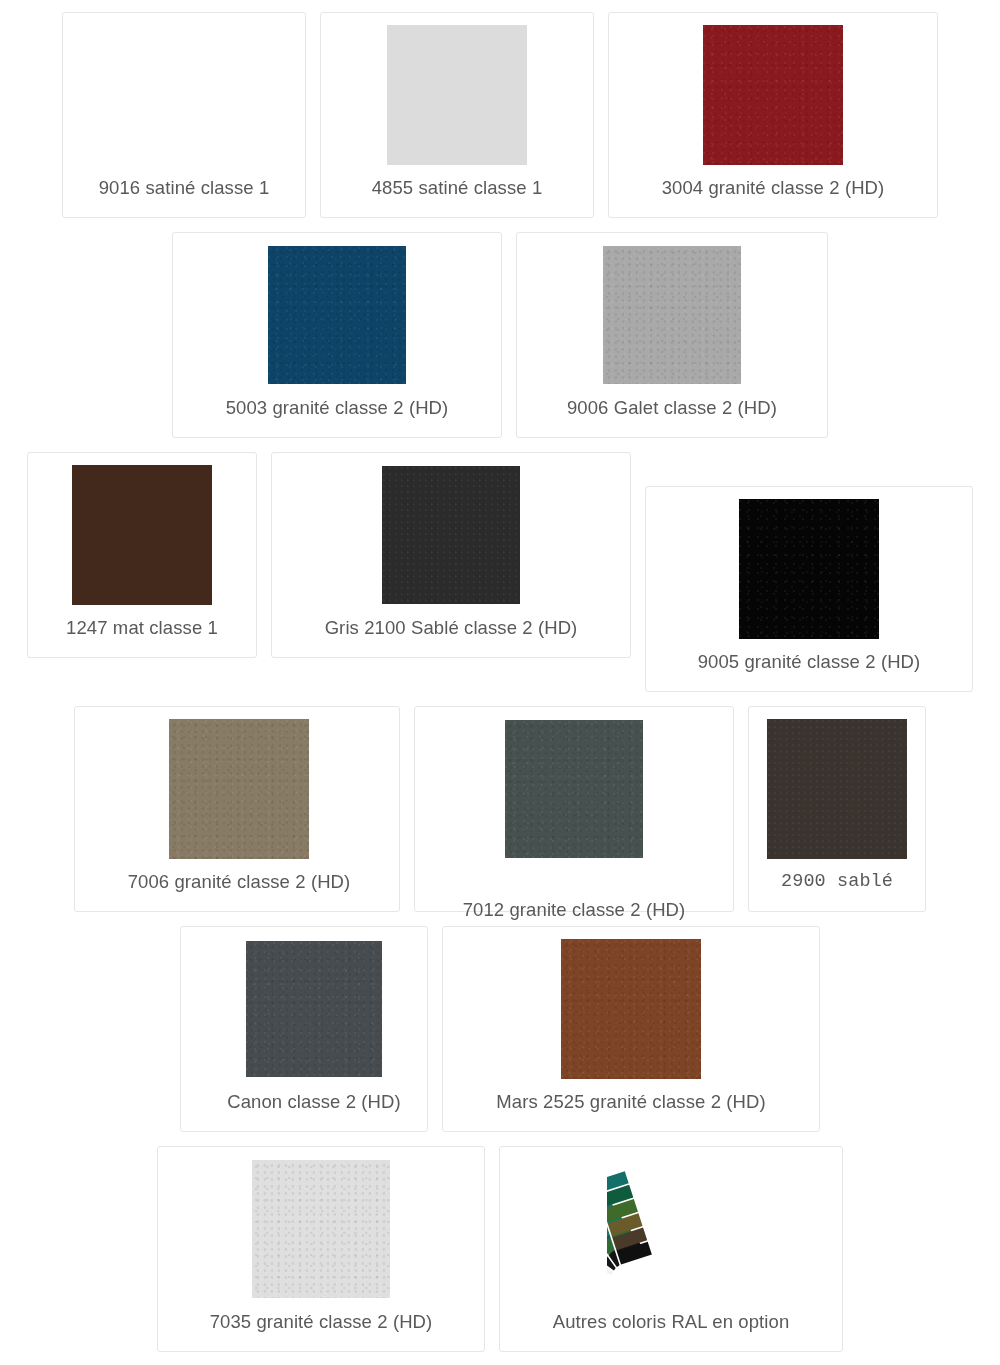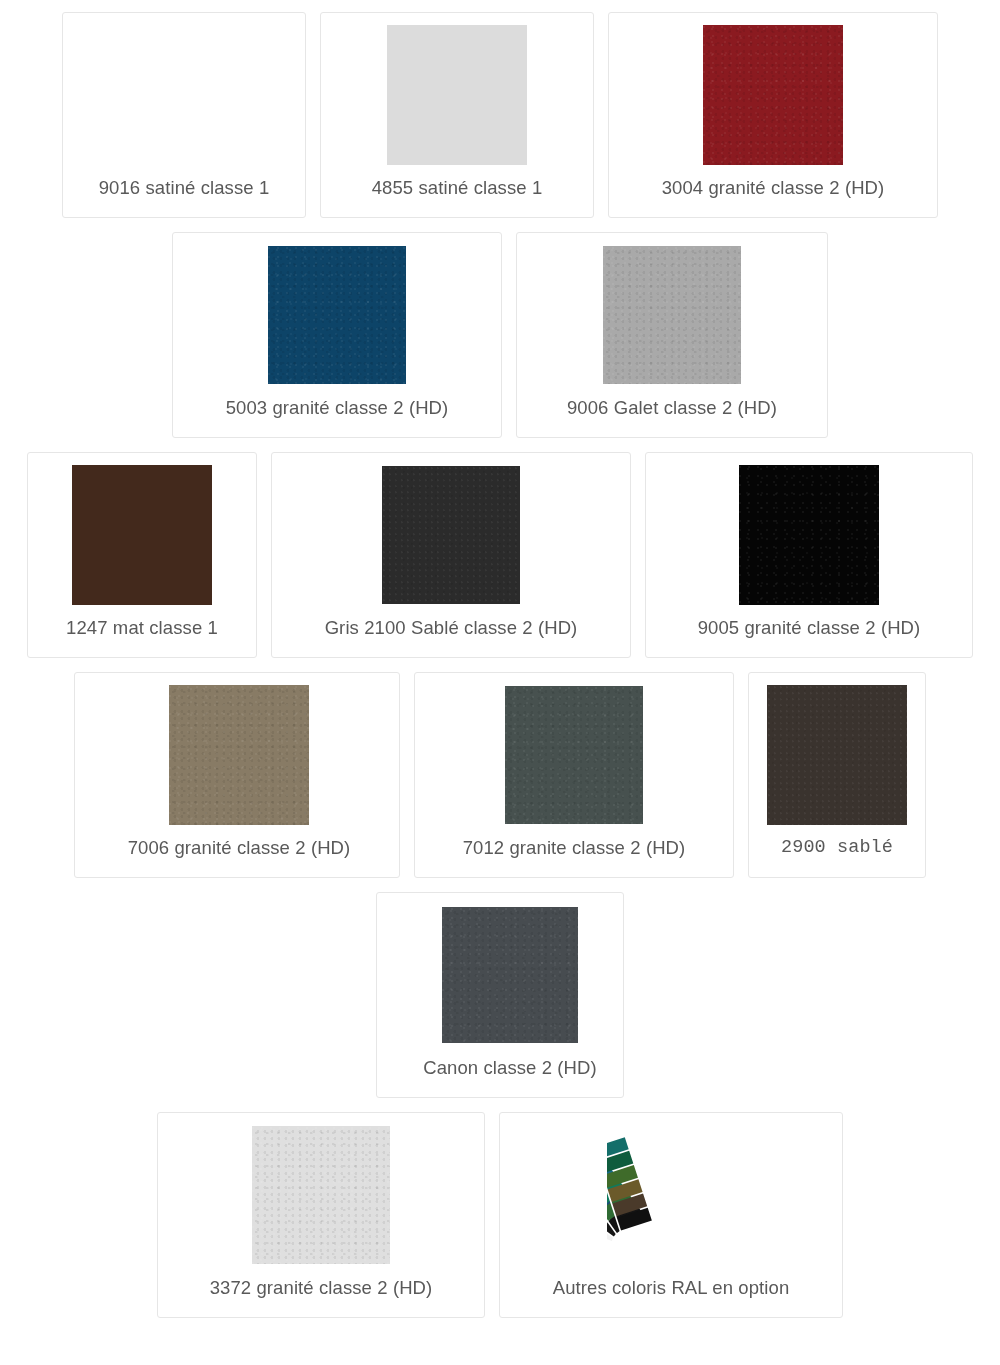--- a/index.html
+++ b/index.html
@@ -138,61 +138,67 @@
           <div class="swatch-chip" style="background-color: rgb(67, 41, 28); width: 140px; height: 140px;"></div>
         </div>
         <div class="swatch-label">1247 mat classe 1</div>
       </div>
       <div class="swatch-card" style="width: 360px;">
         <div class="swatch-chip-wrap">
           <div class="swatch-chip sand" style="background-color: rgb(43, 43, 43); width: 138px; height: 138px;"></div>
         </div>
         <div class="swatch-label">Gris 2100 Sablé classe 2 (HD)</div>
       </div>
+      <div class="swatch-card" style="width: 328px; margin-top: 34px;">
+        <div class="swatch-chip-wrap">
+          <div class="swatch-chip granite" style="background-color: rgb(5, 5, 5); width: 140px; height: 140px;"></div>
+        </div>
+        <div class="swatch-label">9005 granité classe 2 (HD)</div>
+      </div>
+    </div>
+    <div class="swatch-row">
+      <div class="swatch-card" style="width: 326px; padding-left: 24px;">
+        <div class="swatch-chip-wrap">
+          <div class="swatch-chip granite" style="background-color: rgb(136, 123, 101); width: 140px; height: 140px;"></div>
+        </div>
+        <div class="swatch-label">7006 granité classe 2 (HD)</div>
+      </div>
+      <div class="swatch-card" style="width: 320px; gap: 28px;">
+        <div class="swatch-chip-wrap">
+          <div class="swatch-chip granite" style="background-color: rgb(71, 81, 79); width: 138px; height: 138px;"></div>
+        </div>
+        <div class="swatch-label">7012 granite classe 2 (HD)</div>
+      </div>
+      <div class="swatch-card" style="width: 178px; font-family: Liberation Mono, monospace;">
+        <div class="swatch-chip-wrap">
+          <div class="swatch-chip sand" style="background-color: rgb(58, 51, 46); width: 140px; height: 140px;"></div>
+        </div>
+        <div class="swatch-label">2900 sablé</div>
+      </div>
+    </div>
+    <div class="swatch-row">
+      <div class="swatch-card" style="width: 248px; padding-left: 40px;">
+        <div class="swatch-chip-wrap">
+          <div class="swatch-chip granite" style="background-color: rgb(71, 76, 80); width: 136px; height: 136px;"></div>
+        </div>
+        <div class="swatch-label">Canon classe 2 (HD)</div>
+      </div>
+      <div class="swatch-card" style="width: 378px;">
+        <div class="swatch-chip-wrap">
+          <div class="swatch-chip granite" style="background-color: rgb(126, 68, 38); width: 140px; height: 140px;"></div>
+        </div>
+        <div class="swatch-label">Mars 2525 granité classe 2 (HD)</div>
+      </div>
+    </div>
+    <div class="swatch-row">
       <div class="swatch-card" style="width: 328px;">
         <div class="swatch-chip-wrap">
-          <div class="swatch-chip granite" style="background-color: rgb(5, 5, 5); width: 140px; height: 140px;"></div>
-        </div>
-        <div class="swatch-label">9005 granité classe 2 (HD)</div>
-      </div>
-    </div>
-    <div class="swatch-row">
-      <div class="swatch-card" style="width: 326px; padding-left: 24px;">
-        <div class="swatch-chip-wrap">
-          <div class="swatch-chip granite" style="background-color: rgb(136, 123, 101); width: 140px; height: 140px;"></div>
-        </div>
-        <div class="swatch-label">7006 granité classe 2 (HD)</div>
-      </div>
-      <div class="swatch-card" style="width: 320px;">
-        <div class="swatch-chip-wrap">
-          <div class="swatch-chip granite" style="background-color: rgb(71, 81, 79); width: 138px; height: 138px;"></div>
-        </div>
-        <div class="swatch-label">7012 granite classe 2 (HD)</div>
-      </div>
-      <div class="swatch-card" style="width: 178px; font-family: Liberation Mono, monospace;">
-        <div class="swatch-chip-wrap">
-          <div class="swatch-chip sand" style="background-color: rgb(58, 51, 46); width: 140px; height: 140px;"></div>
-        </div>
-        <div class="swatch-label">2900 sablé</div>
-      </div>
-    </div>
-    <div class="swatch-row">
-      <div class="swatch-card" style="width: 248px; padding-left: 40px;">
-        <div class="swatch-chip-wrap">
-          <div class="swatch-chip granite" style="background-color: rgb(71, 76, 80); width: 136px; height: 136px;"></div>
-        </div>
-        <div class="swatch-label">Canon classe 2 (HD)</div>
-      </div>
-    </div>
-    <div class="swatch-row">
-      <div class="swatch-card" style="width: 328px;">
-        <div class="swatch-chip-wrap">
           <div class="swatch-chip granite" style="background-color: rgb(223, 223, 223); width: 138px; height: 138px;"></div>
         </div>
-        <div class="swatch-label">3372 granité classe 2 (HD)</div>
+        <div class="swatch-label">7035 granité classe 2 (HD)</div>
       </div>
       <div class="swatch-card" style="width: 344px;">
         <div class="fan-wrap">
           <svg viewBox="0 0 120 120" width="128" height="120" class="fan-svg">
             <g transform="rotate(-88 16 110)">
               <rect x="14" y="6" width="34" height="13.4" fill="#b5b56a"></rect>
               <rect x="14" y="21" width="34" height="13.4" fill="#c8b27f"></rect>
               <rect x="14" y="36" width="34" height="13.4" fill="#d49f52"></rect>
               <rect x="14" y="51" width="34" height="13.4" fill="#efc13c"></rect>
               <rect x="14" y="66" width="34" height="13.4" fill="#e8a21a"></rect>

